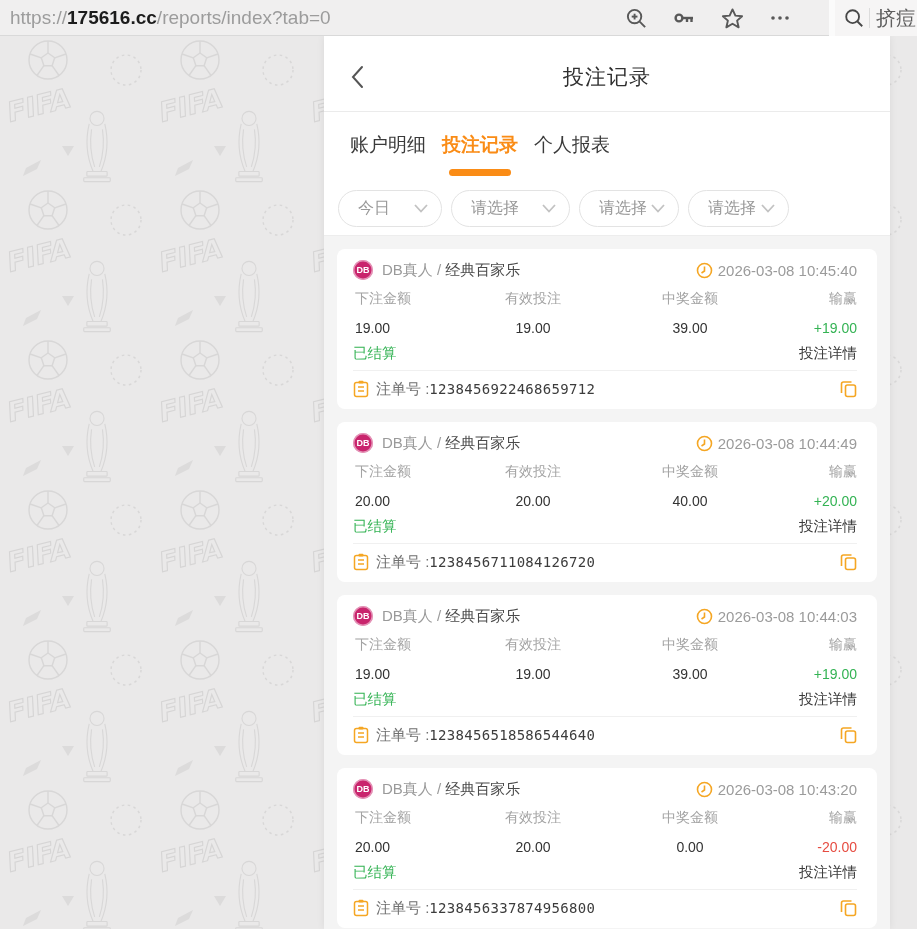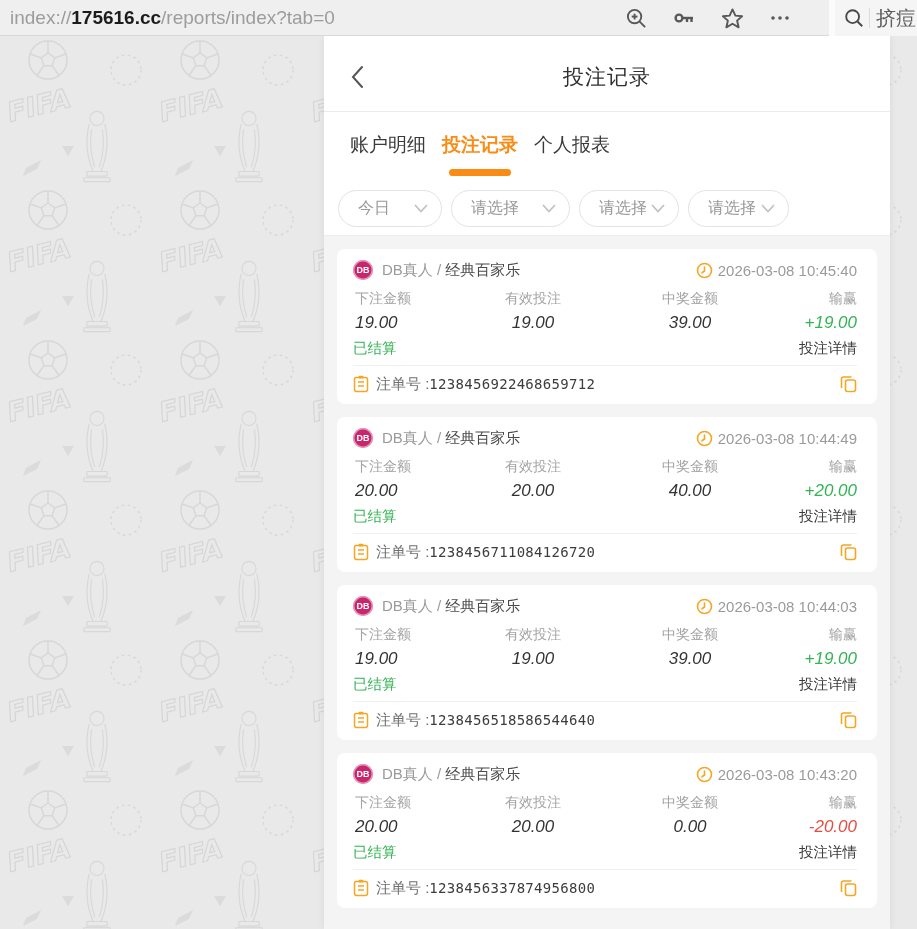--- a/index.html
+++ b/index.html
@@ -53,21 +53,21 @@
   .db-badge{width:20px; height:20px; border-radius:50%; background:var(--badge); color:#fff;
     font-size:9px; font-weight:700; display:flex; align-items:center; justify-content:center;
     box-shadow:inset 0 0 0 1.5px rgba(255,255,255,.5); flex:0 0 auto;}
   .provider{margin-left:9px; font-size:15px; color:#9a9a9a; white-space:nowrap;}
   .provider .game{color:#4a4a4a;}
   .head-right{margin-left:auto; display:flex; align-items:center; gap:5px;}
   .time-text{font-size:15px; color:#9b9b9b;}
 
   .grid-row{display:grid; grid-template-columns:110px 140px 174px 1fr;}
   .labels-row{margin-top:9px; font-size:14px; color:#a3a3a3; line-height:17px;}
-  .values-row{margin-top:6px; font-size:17px; color:#333; line-height:20px;font-style:italic;}
+  .values-row{margin-top:11px; font-size:14px; color:#333; line-height:20px;}
   .grid-row .c1{text-align:left; padding-left:2px;}
   .grid-row .c2,.grid-row .c3{text-align:center;}
   .grid-row .c4{text-align:right;}
   .result.pos{color:var(--green);} .result.neg{color:var(--red);}
 
   .status-row{margin-top:6px; display:flex; justify-content:space-between; align-items:center; line-height:18px;}
   .settled{color:var(--green); font-size:14.5px;}
   .detail-link{color:#3a3a3a; font-size:14.5px; cursor:pointer;}
 
   .card-footer{margin-top:8px; padding-top:8px; border-top:1px solid #f0f0f0;
@@ -75,21 +75,21 @@
   .order-label{margin-left:7px; font-size:15px; color:#6f6f6f;}
   .order-no{font-family:"DejaVu Sans Mono", monospace; font-size:14px; color:#3c3c3c; letter-spacing:.3px;}
   .copy-btn{margin-left:auto; cursor:pointer; display:flex; align-items:center;}
 
   svg{display:block;}
 </style>
 </head>
 <body>
 
 <div class="browser-bar">
-  <div class="url-text"><span>index://</span><span class="domain">175616.cc</span><span>/reports/index?tab=0</span></div>
+  <div class="url-text"><span>https://</span><span class="domain">175616.cc</span><span>/reports/index?tab=0</span></div>
   <div class="bar-icons">
     <div class="bar-icon">
       <svg width="23" height="23" viewBox="0 0 24 24" fill="none" stroke="#585858" stroke-width="2">
         <circle cx="10" cy="10" r="7"></circle>
           <line x1="15.3" y1="15.3" x2="21" y2="21"></line>
         <line x1="7" y1="10" x2="13" y2="10"></line>
           <line x1="10" y1="7" x2="10" y2="13"></line>
       </svg>
     </div>
     <div class="bar-icon">

